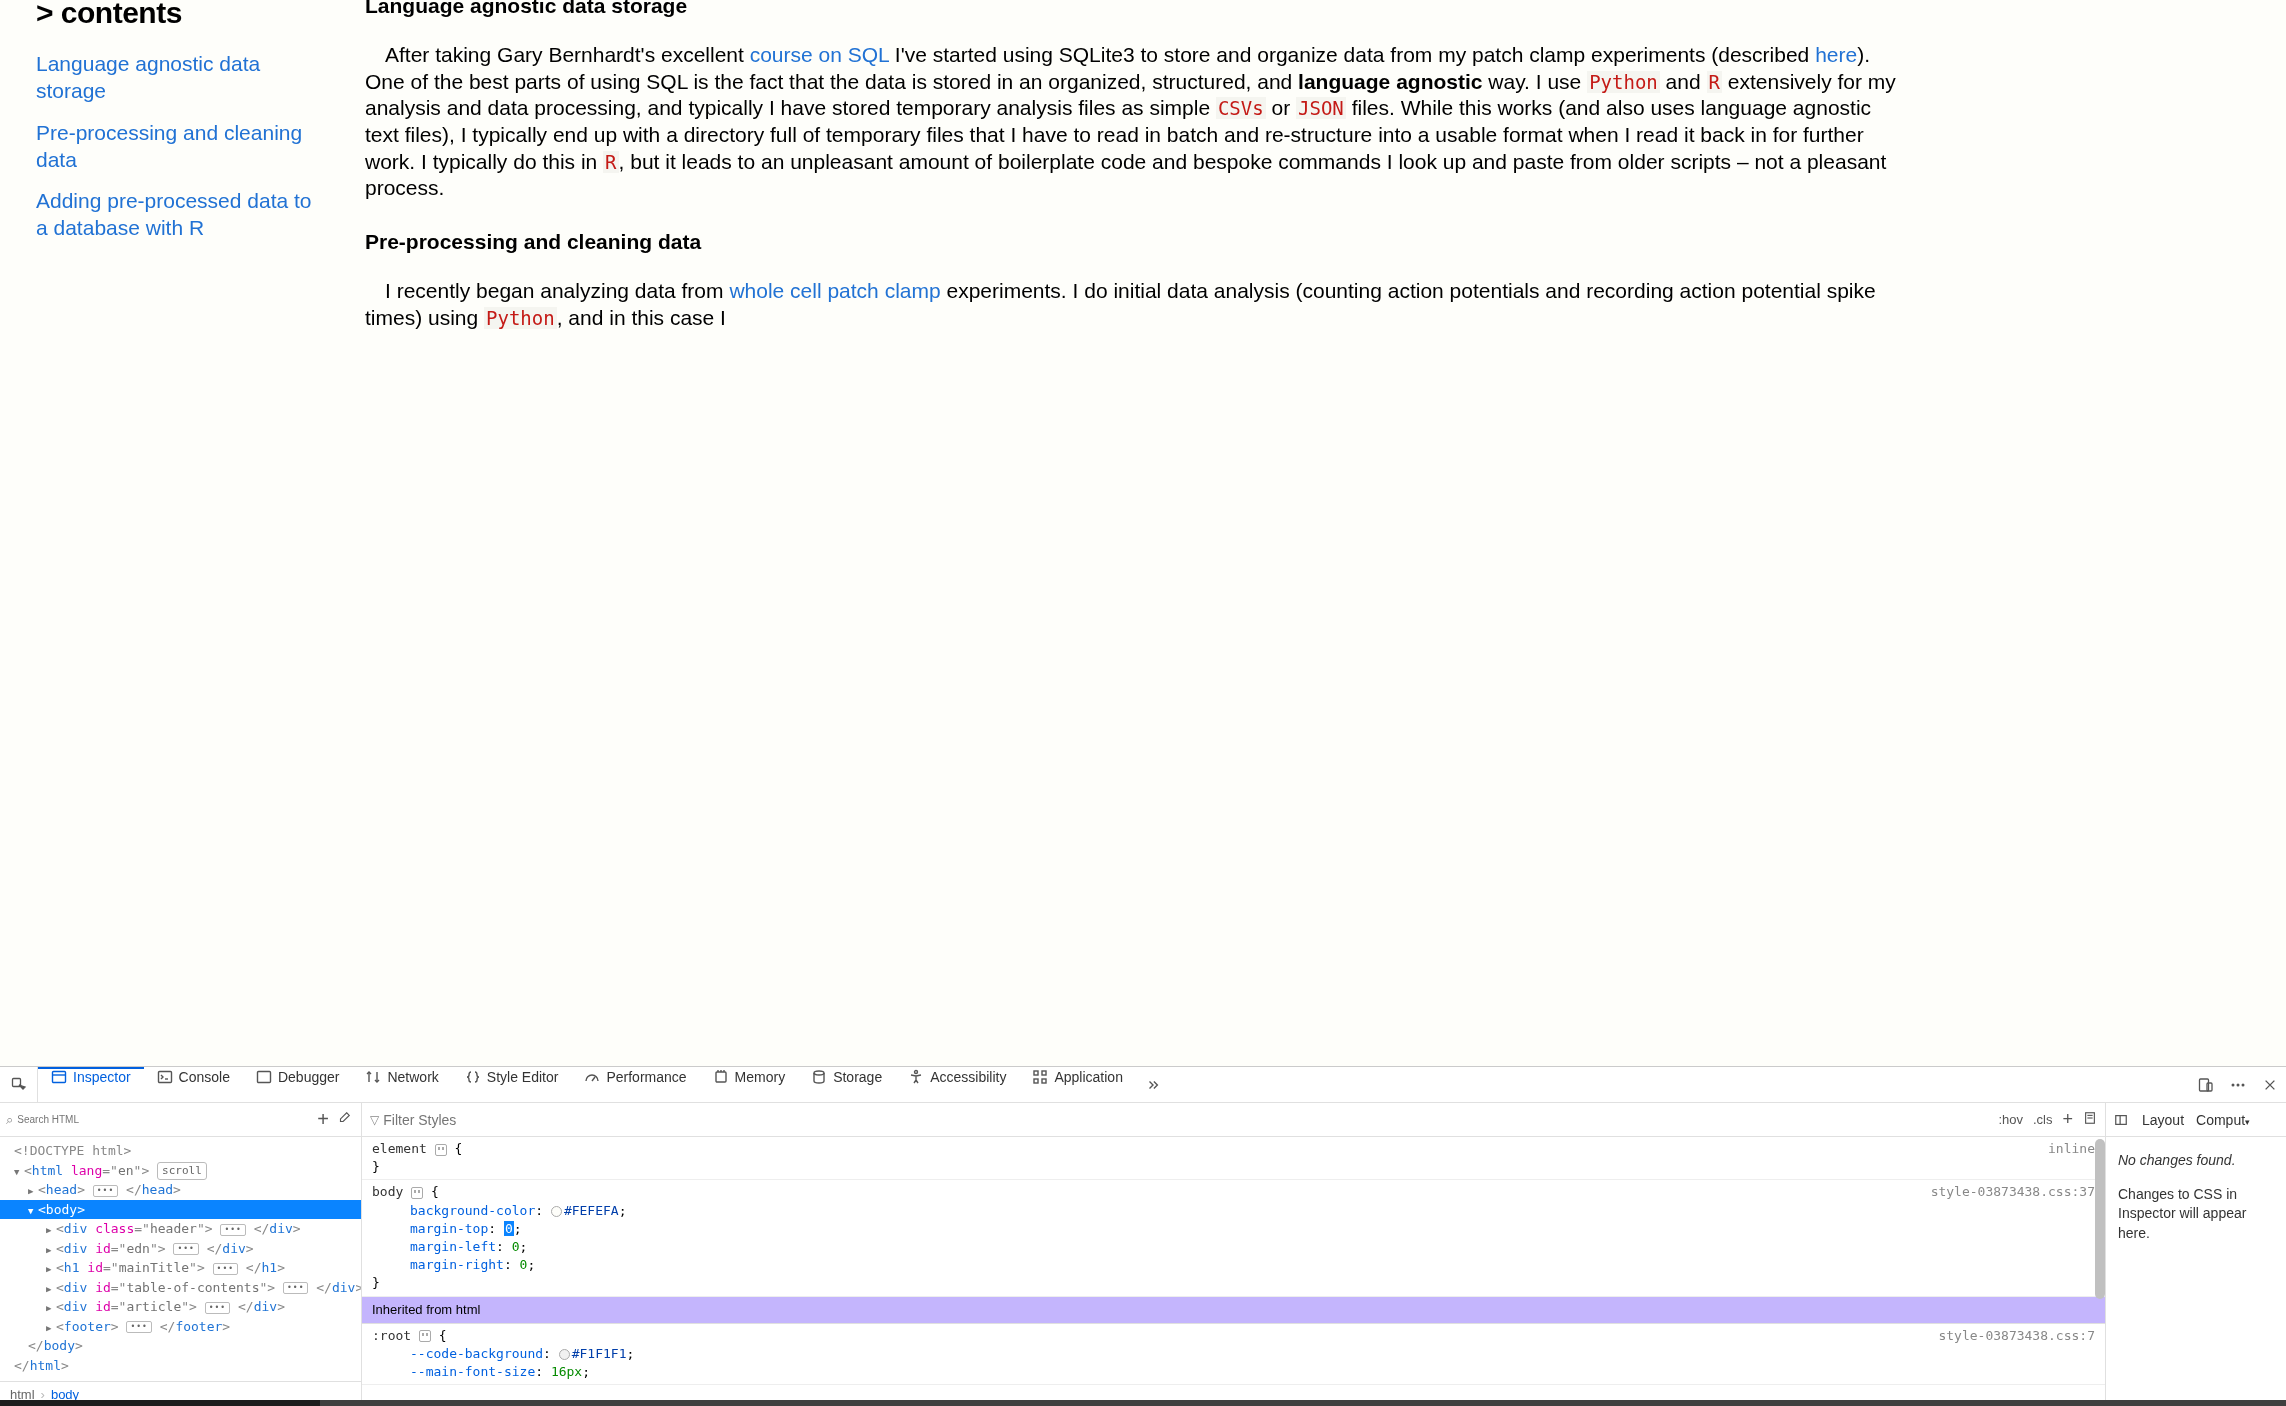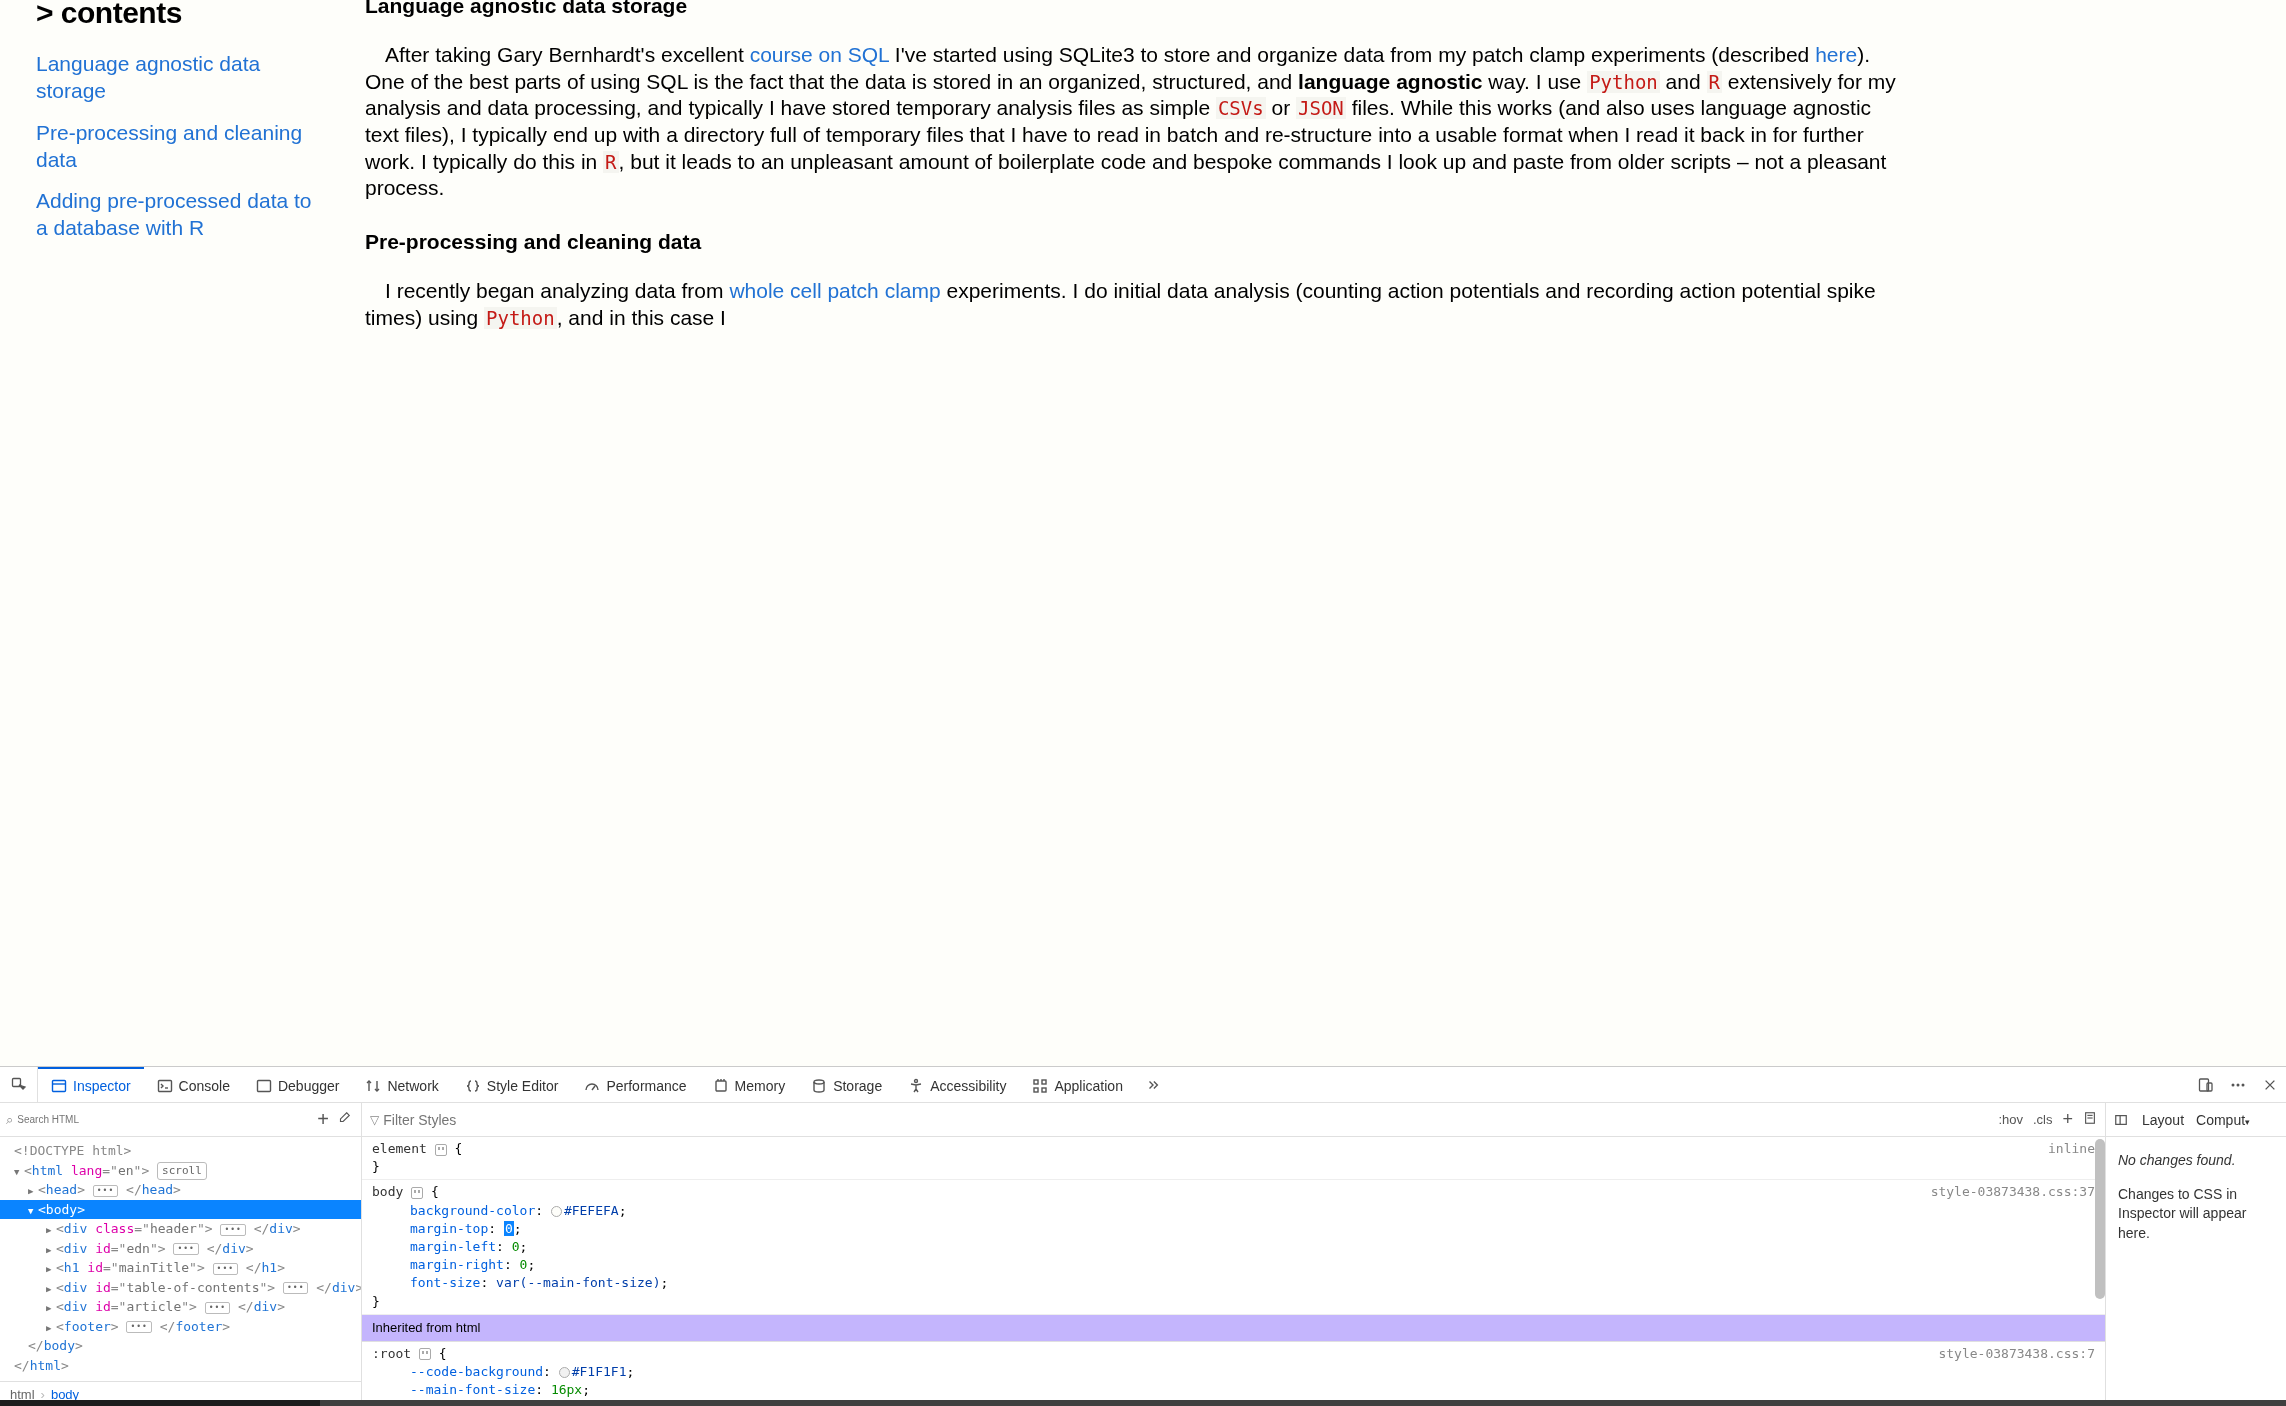--- a/index.html
+++ b/index.html
@@ -16,21 +16,21 @@
 .article h3.spaced { margin-top: 28px; }
 .article p { font-size: 21px; line-height: 1.27; text-indent: 20px; margin-bottom: 0; }
 .article a { color: #2172D4; text-decoration: none; }
 .article strong { font-weight: 700; }
 .article code { font-family: "Menlo", "Monaco", monospace; color: #C41A16; background: #F5F5F0; font-size: 19px; padding: 0 2px; }
 
 .devtools { position: fixed; bottom: 0; left: 0; right: 0; height: 340px; background: #fff; border-top: 1px solid #cbcbcb; font-size: 12px; display: flex; flex-direction: column; }
 .devtools-toolbar { height: 36px; border-bottom: 1px solid #e0e0e0; display: flex; align-items: stretch; }
 .dt-tool { display: flex; align-items: center; justify-content: center; width: 38px; cursor: pointer; }
 .dt-tool.picker { border-right: 1px solid #e0e0e0; }
-.dt-tab { display: flex; align-items: center; gap: 6px; padding: 0 13px; font-size: 14px; color: #333; cursor: pointer; border-top: 2px solid transparent; }
+.dt-tab { display: flex; align-items: flex-start; gap: 6px; padding: 0 13px; font-size: 14px; color: #333; cursor: pointer; border-top: 2px solid transparent; }
 .dt-tab.active { color: #0060df; border-top: 2px solid #0060df; }
 .dt-tab svg { width: 16px; height: 16px; }
 .dt-overflow { display: flex; align-items: center; padding: 0 10px; cursor: pointer; }
 .dt-right { margin-left: auto; display: flex; align-items: center; }
 .dt-right-btn { display: flex; align-items: center; justify-content: center; width: 32px; height: 100%; cursor: pointer; }
 
 .devtools-body { display: flex; flex: 1; min-height: 0; }
 
 .dom-panel { width: 362px; border-right: 1px solid #e0e0e0; display: flex; flex-direction: column; min-height: 0; }
 .dom-search { height: 34px; display: flex; align-items: center; border-bottom: 1px solid #e0e0e0; padding: 0 6px; gap: 4px; }
@@ -270,21 +270,20 @@
           <div><span class="selector">element</span> <span class="flex-icon"></span> {</div>
           <div>}</div>
         </div>
         <div class="rule">
           <span class="src">style-03873438.css:37</span>
           <div><span class="selector">body</span> <span class="flex-icon"></span> {</div>
           <div class="prop"><span class="prop-name">background-color</span>: <span class="color-swatch" style="background:#FEFEFA"></span><span class="hex">#FEFEFA</span>;</div>
           <div class="prop"><span class="prop-name">margin-top</span>: <span class="val-sel">0</span>;</div>
           <div class="prop"><span class="prop-name">margin-left</span>: <span class="num">0</span>;</div>
           <div class="prop"><span class="prop-name">margin-right</span>: <span class="num">0</span>;</div>
-          <div class="prop"><span class="prop-name">font-size</span>: <span class="varcall">var(--main-font-size)</span>;</div>
           <div>}</div>
         </div>
         <div class="inherited-hdr">Inherited from html</div>
         <div class="rule">
           <span class="src">style-03873438.css:7</span>
           <div><span class="selector">:root</span> <span class="flex-icon"></span> {</div>
           <div class="prop"><span class="prop-name">--code-background</span>: <span class="color-swatch" style="background:#F1F1F1"></span><span class="hex">#F1F1F1</span>;</div>
           <div class="prop"><span class="prop-name">--main-font-size</span>: <span class="num">16px</span>;</div>
         </div>
       </div>

